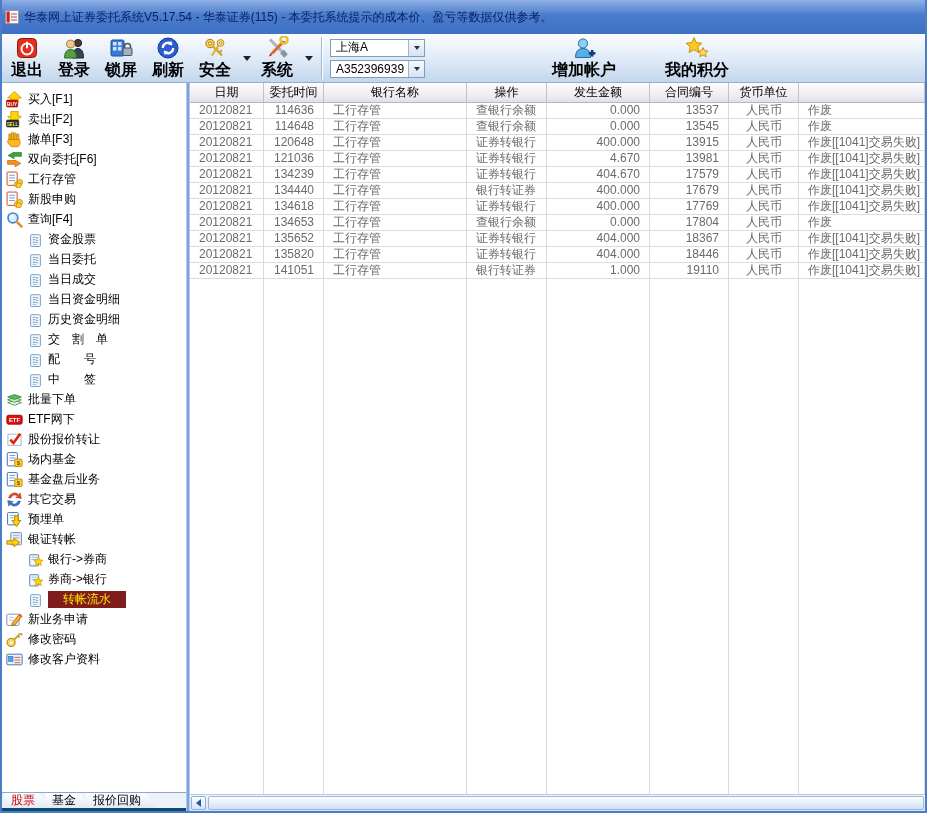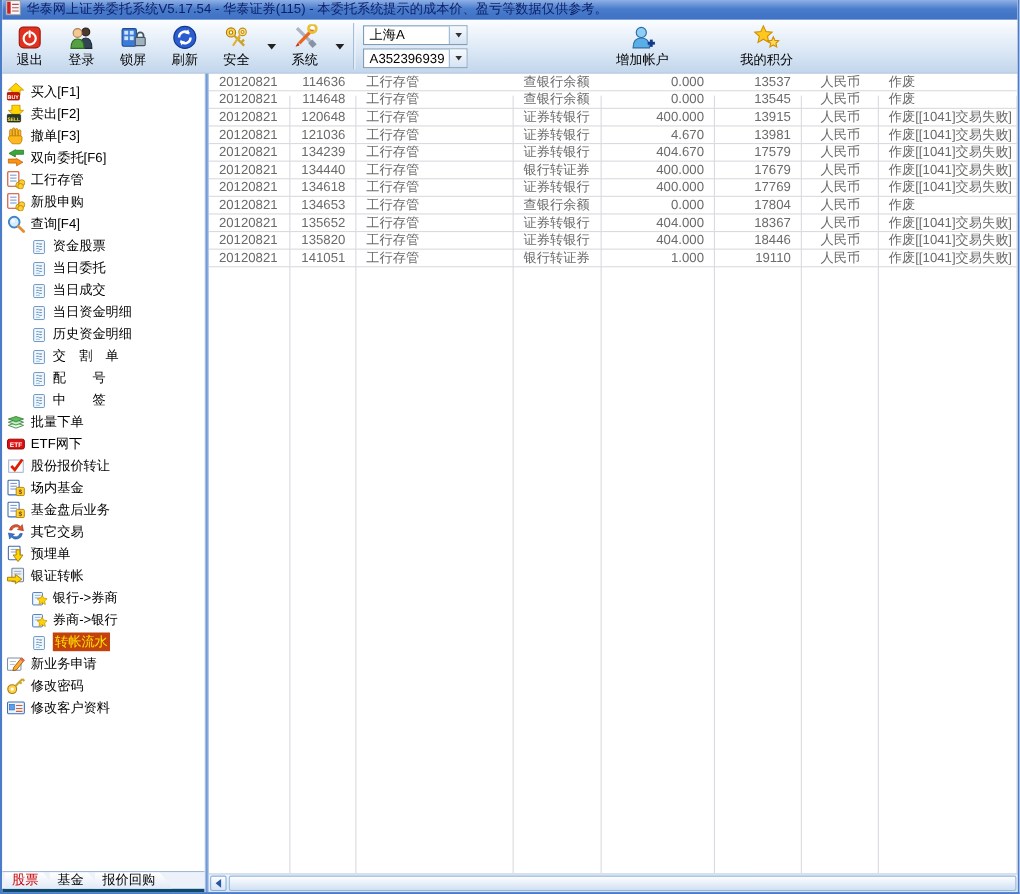--- a/index.html
+++ b/index.html
@@ -1,31 +1,31 @@
 <!DOCTYPE html>
 <html><head>
 <meta charset="utf-8">
 <style>
   * { margin:0; padding:0; box-sizing:border-box; }
   body { margin:0; font-family:"Liberation Sans","DejaVu Sans",sans-serif; font-size:12px; background:#fff; }
   .window { width:927px; height:813px; border-left:2px solid #4a7cc8; border-right:2px solid #4a7cc8;
             border-bottom:2px solid #4a7cc8; background:#fff; display:flex; flex-direction:column; overflow:hidden; }
 
   
-  .titlebar { height:18px; flex:0 0 auto; background:linear-gradient(#8fb0e6,#4a7ccc 45%,#3e70c4);
-              display:flex; padding:0 3px; gap:5px; }
+  .titlebar { height:34px; flex:0 0 auto; background:linear-gradient(#8fb0e6,#4a7ccc 45%,#3e70c4);
+              display:flex; align-items:center; padding:0 3px; gap:5px; }
   .title-icon svg { width:14px; height:14px; display:block; }
   .title-text { color:#0b1e66; font-size:12px; white-space:nowrap; }
 
   
   .toolbar { height:49px; flex:0 0 auto; background:linear-gradient(#fbfdff,#dde9f6 55%,#c3d6ec);
              border-bottom:1px solid #8fb0d4; display:flex; align-items:center; padding:0 4px; }
   .tb-btn { width:42px; display:flex; flex-direction:column; align-items:center; margin-right:5px; cursor:default; }
   .tb-btn .icon svg { width:24px; height:24px; display:block; }
-  .tb-label { font-size:12px; color:#000; white-space:nowrap; }
+  .tb-label { font-size:16px; color:#000; white-space:nowrap;font-weight:bold; }
   .tb-dd { width:12px; height:40px; display:flex; align-items:center; justify-content:center; margin-right:3px; }
   .dd-tri { width:0; height:0; border-left:4px solid transparent; border-right:4px solid transparent; border-top:5px solid #222; }
   .toolbar-sep { width:2px; height:42px; border-left:1px solid #9fb8d6; border-right:1px solid #ffffff; margin:0 7px 0 3px; }
   .combo-stack { display:flex; flex-direction:column; gap:3px; }
   .combo { width:95px; height:18px; background:#fff; border:1px solid #7f9db9; display:flex; align-items:center;
            justify-content:space-between; padding-left:5px; font-size:12px; color:#000; }
   .combo-btn { width:16px; height:16px; background:linear-gradient(#f6fafd,#d5e3f4); border-left:1px solid #9ab6d4;
                display:flex; align-items:center; justify-content:center; }
   .combo-tri { width:0; height:0; border-left:3.5px solid transparent; border-right:3.5px solid transparent; border-top:4px solid #333; }
   .tb-btn2 { width:58px; display:flex; flex-direction:column; align-items:center; cursor:default; }
@@ -34,21 +34,21 @@
   
   .main { flex:1; display:flex; min-height:0; }
   .sidebar { width:184px; flex:0 0 auto; background:#fff; display:flex; flex-direction:column; min-height:0; }
   .side-divider { width:4px; flex:0 0 auto; background:linear-gradient(90deg,#cddcf2,#628fd2,#cddcf2); }
   .side-items { flex:1; padding-top:5px; overflow:hidden; }
   .side-item { height:20px; display:flex; align-items:flex-end; gap:5px; padding-left:4px; white-space:nowrap; }
   .side-item.indent { padding-left:26px; }
   .icon.side-icon svg { width:17px; height:17px; display:block; }
   .side-item.indent .icon.side-icon svg { width:15px; height:15px; }
   .side-label { color:#000; }
-  .side-label.selected { background:#c2410c; color:#ffe400; padding:0 2px; }
+  .side-label.selected { background:#7f1d1d; color:#ffe400; padding:0 15px; }
 
   .side-tabs { flex:0 0 auto; border-top:1px solid #8aa8d0; }
   .tab-row { height:18px; display:flex; background:#edf2fa; border-bottom:3px solid #0c4a6e; padding-left:2px; }
   .tab { height:100%; padding:0 16px 0 7px; display:flex; align-items:center; font-size:12px; color:#000;
          background:linear-gradient(#ffffff,#e2eaf6); clip-path:polygon(0 0, calc(100% - 12px) 0, 100% 100%, 0 100%);
          margin-right:-6px; }
   .tab.active { color:#cc0000; }
 
   
   .content { flex:1; display:flex; flex-direction:column; min-width:0; background:#fff; }
@@ -612,20 +612,46 @@
             </div>
             <div class="tab">
               <span>报价回购</span>
             </div>
           </div>
       </div>
     </div>
     <div class="side-divider"></div>
     <div class="content">
       <div class="grid">
+        <div class="grid-header" id="grid-header">
+            <div class="hcell" style="width: 74px;">
+              <span>日期</span>
+            </div>
+            <div class="hcell" style="width: 60px;">
+              <span>委托时间</span>
+            </div>
+            <div class="hcell" style="width: 143px;">
+              <span>银行名称</span>
+            </div>
+            <div class="hcell" style="width: 80px;">
+              <span>操作</span>
+            </div>
+            <div class="hcell" style="width: 103px;">
+              <span>发生金额</span>
+            </div>
+            <div class="hcell" style="width: 79px;">
+              <span>合同编号</span>
+            </div>
+            <div class="hcell" style="width: 70px;">
+              <span>货币单位</span>
+            </div>
+            <div class="hcell" style="width: 126px;">
+              <span></span>
+            </div>
+          </div>
         <div class="grid-cols" id="grid-cols">
             <div class="colline" style="width: 74px;"></div>
             <div class="colline" style="width: 60px;"></div>
             <div class="colline" style="width: 143px;"></div>
             <div class="colline" style="width: 80px;"></div>
             <div class="colline" style="width: 103px;"></div>
             <div class="colline" style="width: 79px;"></div>
             <div class="colline" style="width: 70px;"></div>
             <div class="colline" style="width: 126px;"></div>
           </div>

